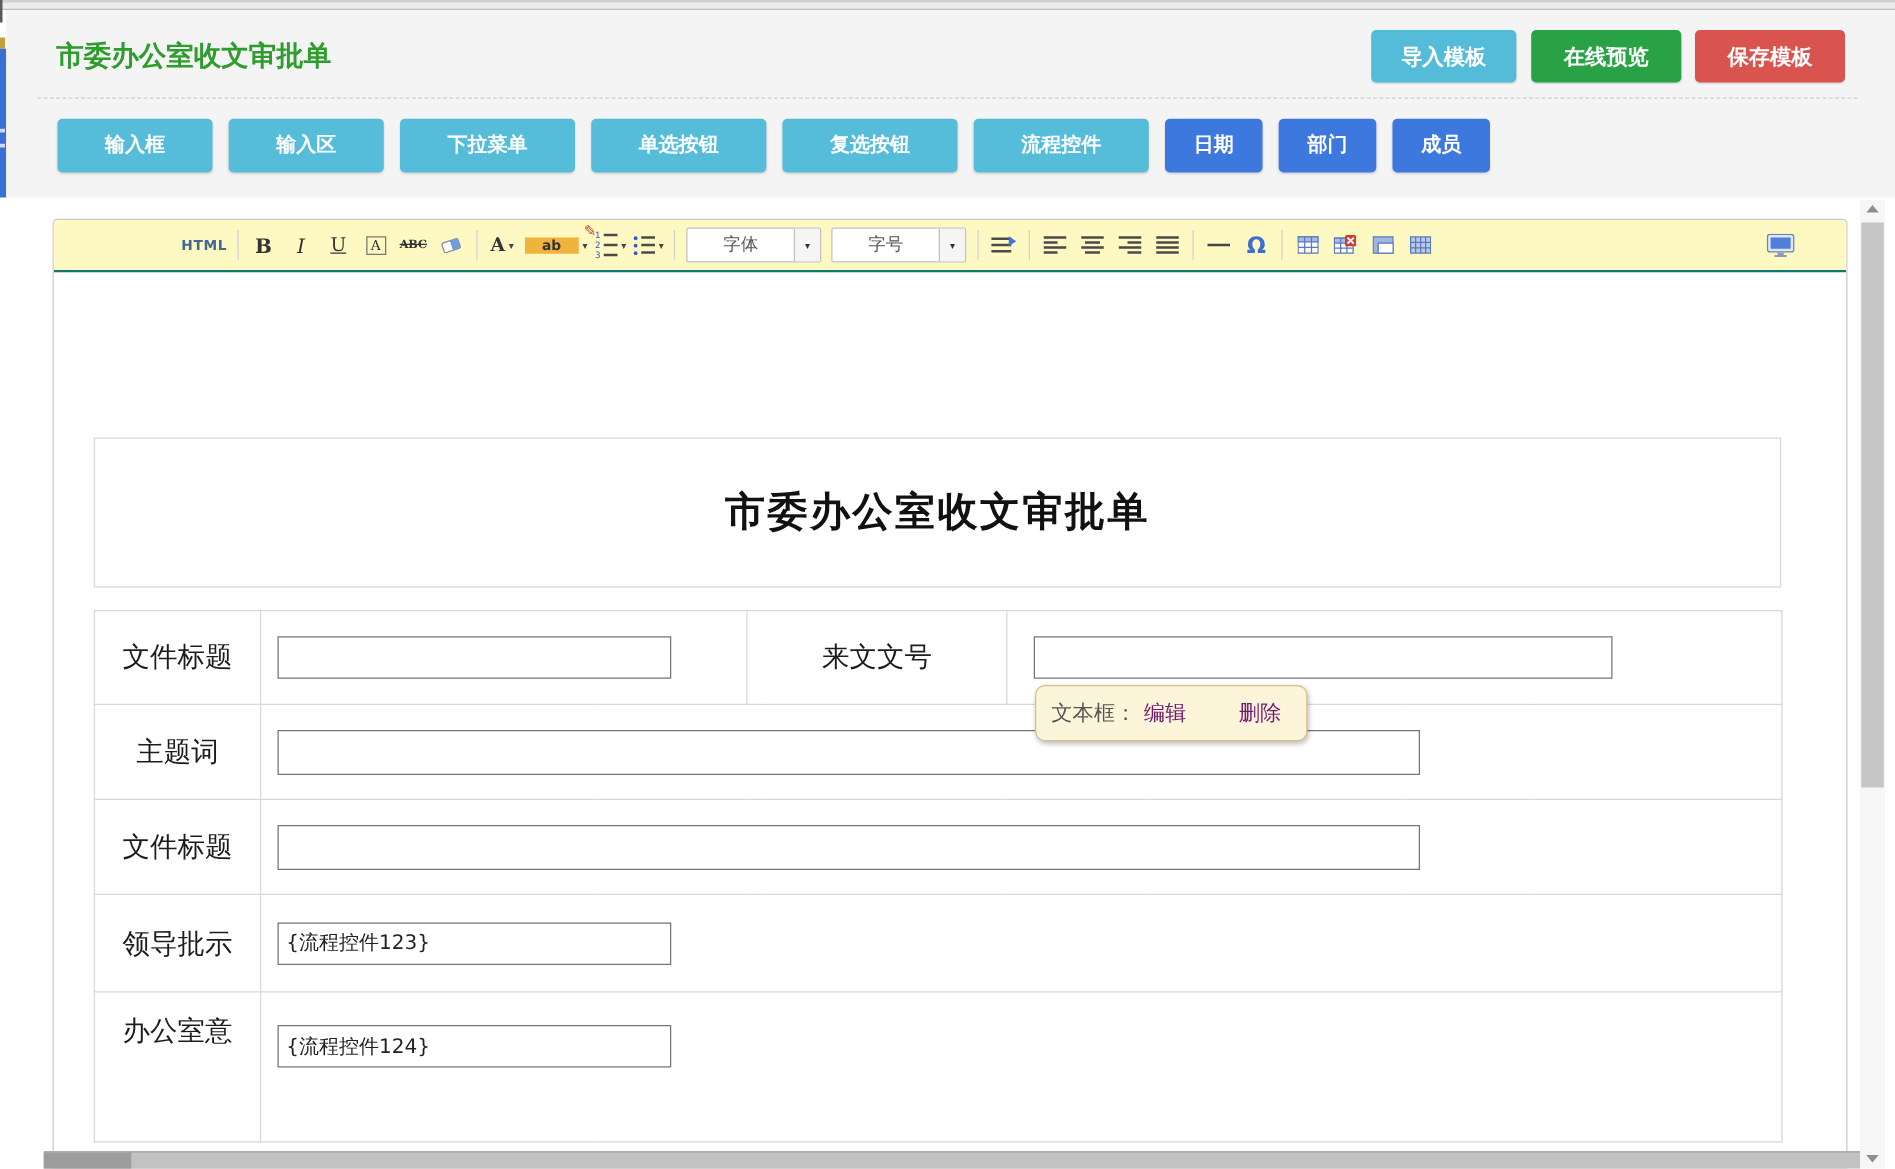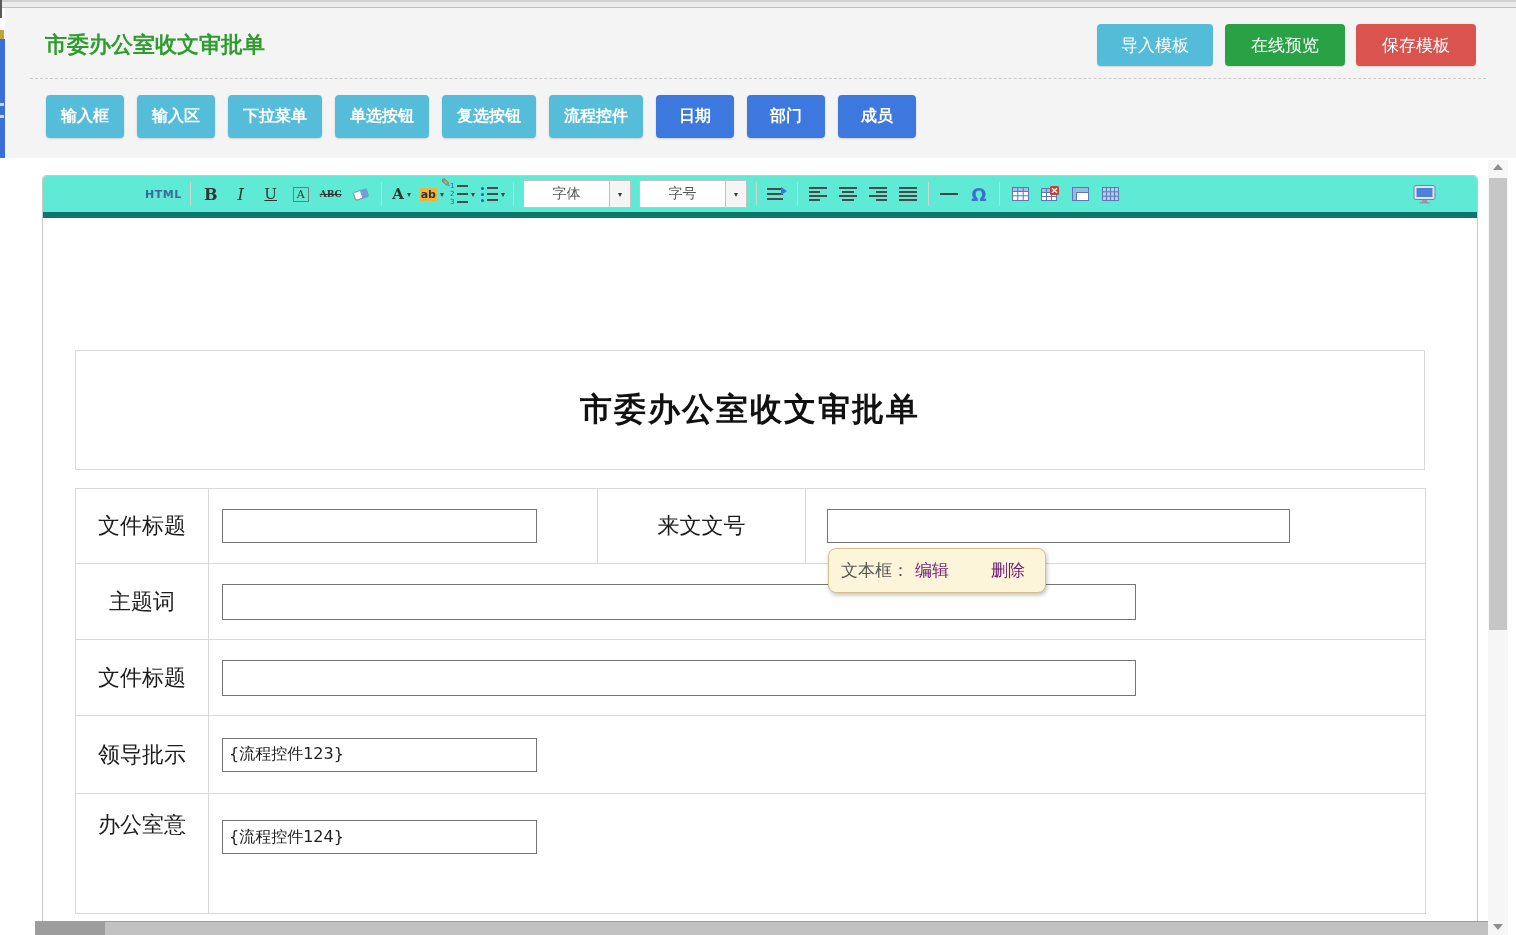--- a/index.html
+++ b/index.html
@@ -10,44 +10,44 @@
   #top-strip{position:absolute;left:0;top:0;width:1516px;height:8px;background:#ececec;border-top:2px solid #d0d0d0;border-bottom:1px solid #bfbfbf}
   #edge-dark{position:absolute;left:0;top:0;width:2px;height:18px;background:#5a5a5a}
   #edge-yellow{position:absolute;left:0;top:30px;width:4px;height:9px;background:#c0a33a}
   #edge-blue{position:absolute;left:0;top:39px;width:5px;height:119px;background:#3a6fd8}
   .edge-mark{position:absolute;left:0;width:4px;height:3px;background:#cfd8ef}
 
   
   #header{position:absolute;left:5px;top:8px;width:1511px;height:150px;background:#f4f4f4}
   #header-title{position:absolute;left:40px;top:22px;font-size:22px;font-weight:bold;color:#2e9d2e;font-family:"DejaVu Serif","Liberation Serif",serif}
   #header-divider{position:absolute;left:25px;right:30px;top:70px;border-top:1px dashed #cbcbcb}
-  .action-btn{position:absolute;top:16px;height:42px;border-radius:4px;color:#fff;font-size:17px;font-weight:normal;display:flex;align-items:center;justify-content:center;cursor:pointer;font-family:"DejaVu Serif","Liberation Serif",serif;box-shadow:0 1px 1px rgba(0,0,0,.12)}
+  .action-btn{position:absolute;top:16px;height:42px;border-radius:4px;color:#fff;font-size:17px;font-weight:bold;display:flex;align-items:center;justify-content:center;cursor:pointer;font-family:"DejaVu Serif","Liberation Serif",serif;box-shadow:0 1px 1px rgba(0,0,0,.12)}
   #btn-import{left:1092px;width:116px;background:#54bbd9}
   #btn-preview{left:1220px;width:120px;background:#28a245}
   #btn-save{left:1351px;width:120px;background:#d9534f}
 
   #widget-row{position:absolute;left:41px;top:87px;display:flex;align-items:center}
-  .widget-btn{height:43px;padding:0 15px;margin-right:13px;border-radius:4px;background:#55bdd9;color:#fff;font-weight:bold;font-size:16px;display:flex;align-items:center;cursor:pointer;font-family:"DejaVu Serif","Liberation Serif",serif;box-shadow:0 1px 2px rgba(0,0,0,.15)}
+  .widget-btn{height:43px;padding:0 38px;margin-right:13px;border-radius:4px;background:#55bdd9;color:#fff;font-weight:bold;font-size:16px;display:flex;align-items:center;cursor:pointer;font-family:"DejaVu Serif","Liberation Serif",serif;box-shadow:0 1px 2px rgba(0,0,0,.15)}
   .widget-btn.dark{background:#3c78de;padding:0 23px}
 
   
   #editor{position:absolute;left:42px;top:175px;width:1436px;height:760px;border:1px solid #c9c9c9;border-radius:4px 4px 0 0;background:#fff}
-  #toolbar{height:42px;background:#5eead4;border-bottom:6px solid #0f766e;border-radius:4px 4px 0 0;display:flex;align-items:center;padding:0 10px}
+  #toolbar{height:42px;background:#fef9c3;border-bottom:2px solid #0f766e;border-radius:4px 4px 0 0;display:flex;align-items:center;padding:0 10px}
   .tb-btn{min-width:24px;height:26px;display:flex;align-items:center;justify-content:center;margin:0 3px;color:#333;cursor:pointer;position:relative}
   .tb-sep{width:1px;height:24px;background:#d2d2d2;margin:0 5px}
   .caret::after{content:"▾";font-size:8px;color:#444;margin-left:3px}
   #tb-html{margin-left:92px;color:#3d6a96;font-weight:bold;font-size:11px;letter-spacing:.5px}
   .glyph-serif{font-family:"DejaVu Serif","Liberation Serif",serif}
   #tb-bold span{font-weight:bold;font-size:16px}
   #tb-italic span{font-style:italic;font-size:16px}
   #tb-underline span{text-decoration:underline;font-size:15px}
   #tb-frame span{border:1px solid #777;font-size:11px;padding:1px 3px;line-height:11px}
   #tb-strike span{font-size:9px;font-weight:bold;text-decoration:line-through}
   #tb-fontcolor span{font-weight:bold;font-size:15px}
-  .ab-chip{background:#f2b33d;padding:0 1px;font-size:11px;font-weight:bold;color:#333;position:relative}
+  .ab-chip{background:#f2b33d;padding:0 14px;font-size:11px;font-weight:bold;color:#333;position:relative}
   .pencil{position:absolute;right:-7px;top:-5px;color:#b94a2c;font-size:12px}
   .list-icon{display:flex;flex-direction:column;gap:3px}
   .list-icon .row{display:flex;align-items:center;gap:3px}
   .list-icon .row i{display:block;width:11px;height:2px;background:#4a4a4a}
   .ol .row::before{color:#35c;font-size:7px;line-height:5px;width:4px}
   .ol .row:nth-child(1)::before{content:"1"}
   .ol .row:nth-child(2)::before{content:"2"}
   .ol .row:nth-child(3)::before{content:"3"}
   .ul .row::before{content:"";width:3px;height:3px;background:#35c;border-radius:50%}
   .tb-select{width:108px;height:28px;background:#fff;border:1px solid #c2c2c2;border-radius:2px;display:flex;align-items:center;margin:0 4px;cursor:pointer}

